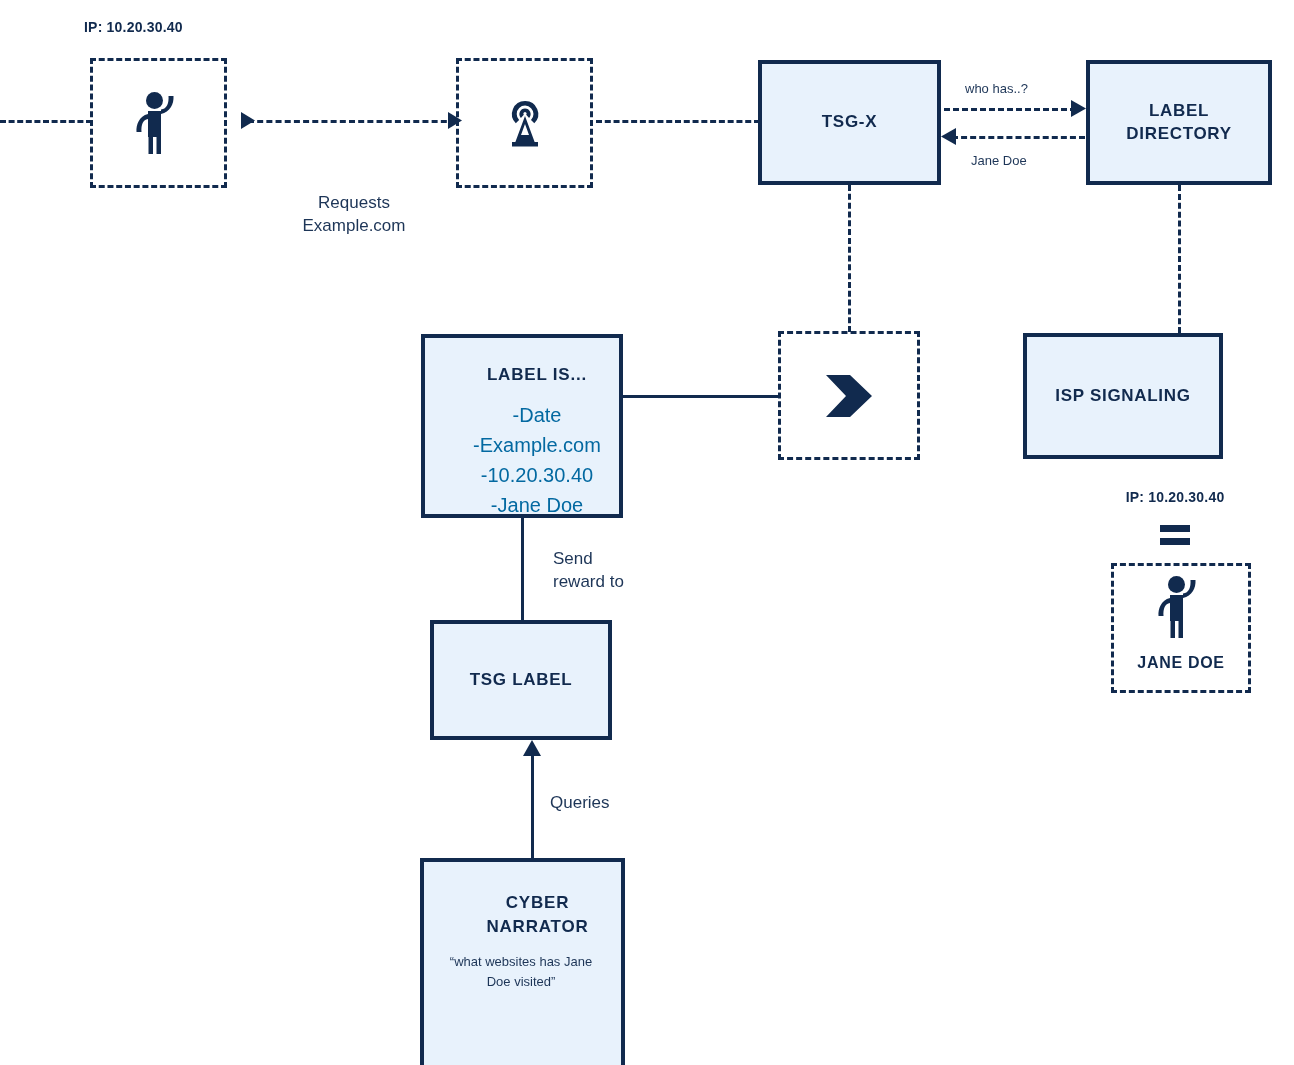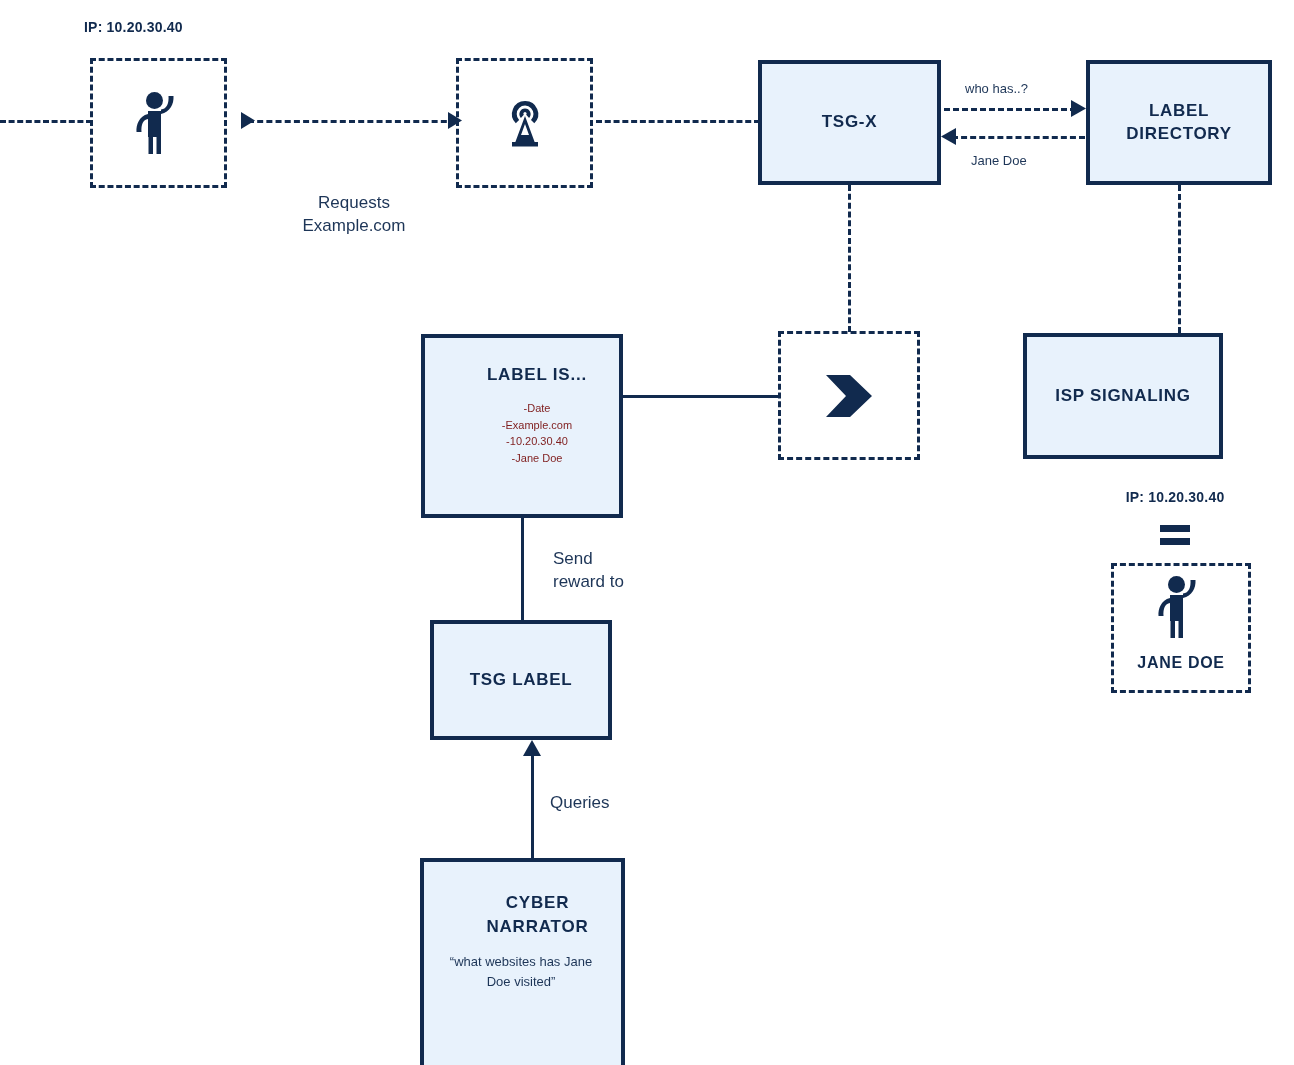--- a/index.html
+++ b/index.html
@@ -59,22 +59,22 @@
   }
   .card-heading {
     font-weight: bold;
     font-size: 17px;
     letter-spacing: 0.8px;
     color: #112a4e;
     margin: 0 0 14px 0;
     line-height: 1.3;
   }
   .card-line {
-    font-size: 11px;
-    color: #7f1d1d;
+    font-size: 20px;
+    color: #0369a1;
     line-height: 1.5;
     white-space: pre;
   }
   .card-quote {
     font-size: 13px;
     color: #1d3557;
     line-height: 1.55;
     margin-top: 4px;
     max-width: 150px;
   }

